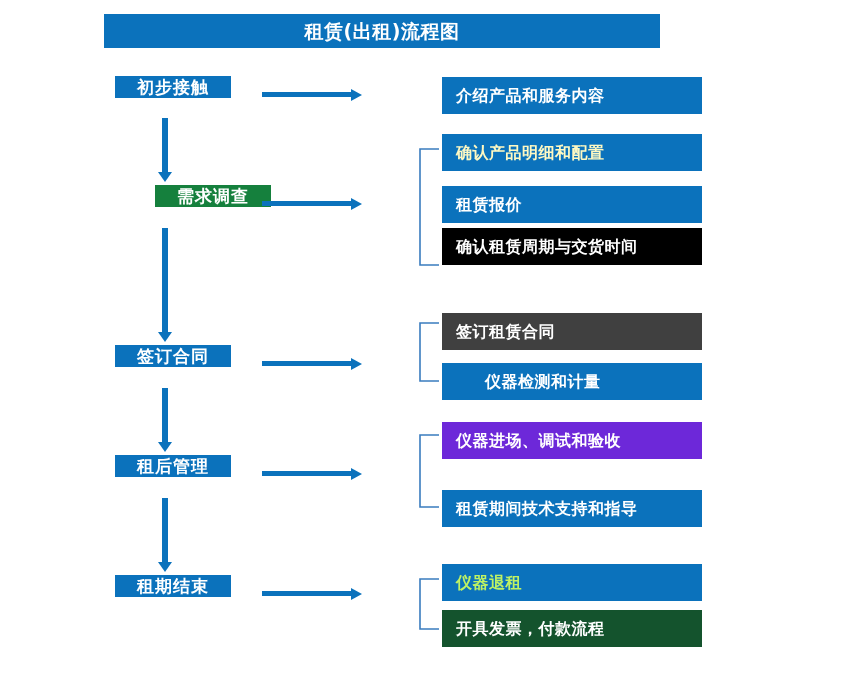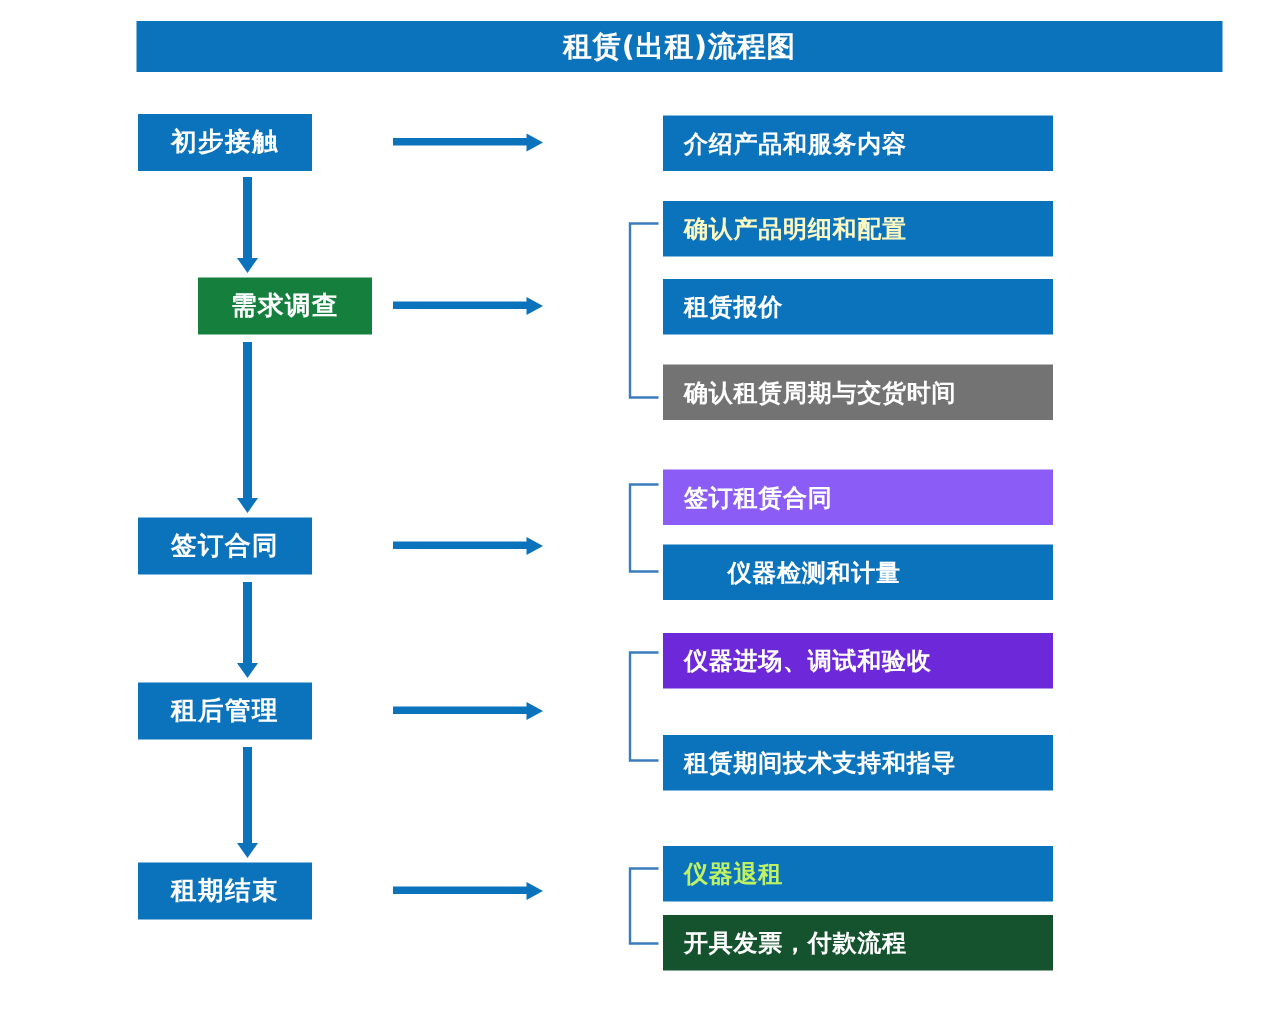--- a/index.html
+++ b/index.html
@@ -19,23 +19,23 @@
     position: absolute;
     left: 0;
     top: 0;
     width: 844px;
     height: 688px;
   }
 
   
   .title-bar {
     position: absolute;
-    left: 91px;
+    left: 104px;
     top: 14px;
-    width: 724px;
+    width: 556px;
     height: 34px;
     background: #0B72BC;
     display: flex;
     align-items: center;
     justify-content: center;
   }
   .title-bar .title-text {
     color: #ffffff;
     font-size: 19px;
     font-weight: bold;
@@ -53,23 +53,23 @@
   }
   .node .node-label {
     color: #ffffff;
     font-weight: bold;
     line-height: 1;
     white-space: nowrap;
   }
 
   
   .stage-node {
-    left: 92px;
+    left: 115px;
     width: 116px;
-    height: 38px;
+    height: 22px;
     justify-content: center;
   }
   .stage-node .node-label {
     font-size: 17px;
     letter-spacing: 1px;
   }
 
   
   .task-node {
     left: 442px;
@@ -193,29 +193,29 @@
       <svg width="22" height="118" viewBox="0 0 22 118">
         <path d="M 21 1 L 2 1 L 2 117 L 21 117" fill="none" stroke="#3A7CBF" stroke-width="1.6"></path>
       </svg>
     </div>
     <div class="node task-node" style="top: 134px; background: rgb(11, 114, 188);">
       <span class="node-label" style="color: #fef9c3;">确认产品明细和配置</span>
     </div>
     <div class="node task-node" style="top: 186px; background: rgb(11, 114, 188);">
       <span class="node-label" style="color: rgb(255, 255, 255);">租赁报价</span>
     </div>
-    <div class="node task-node" style="top: 243px; background: #737373;">
+    <div class="node task-node" style="top: 228px; background: #000000;">
       <span class="node-label" style="color: rgb(255, 255, 255);">确认租赁周期与交货时间</span>
     </div>
     <div class="bracket" style="top: 322px; height: 60px;">
       <svg width="22" height="60" viewBox="0 0 22 60">
         <path d="M 21 1 L 2 1 L 2 59 L 21 59" fill="none" stroke="#3A7CBF" stroke-width="1.6"></path>
       </svg>
     </div>
-    <div class="node task-node" style="top: 313px; background: #8b5cf6;">
+    <div class="node task-node" style="top: 313px; background: #404040;">
       <span class="node-label" style="color: rgb(255, 255, 255);">签订租赁合同</span>
     </div>
     <div class="node task-node" style="top: 363px; background: rgb(11, 114, 188); padding-left: 43px;">
       <span class="node-label" style="color: rgb(255, 255, 255);">仪器检测和计量</span>
     </div>
     <div class="bracket" style="top: 434px; height: 74px;">
       <svg width="22" height="74" viewBox="0 0 22 74">
         <path d="M 21 1 L 2 1 L 2 73 L 21 73" fill="none" stroke="#3A7CBF" stroke-width="1.6"></path>
       </svg>
     </div>

